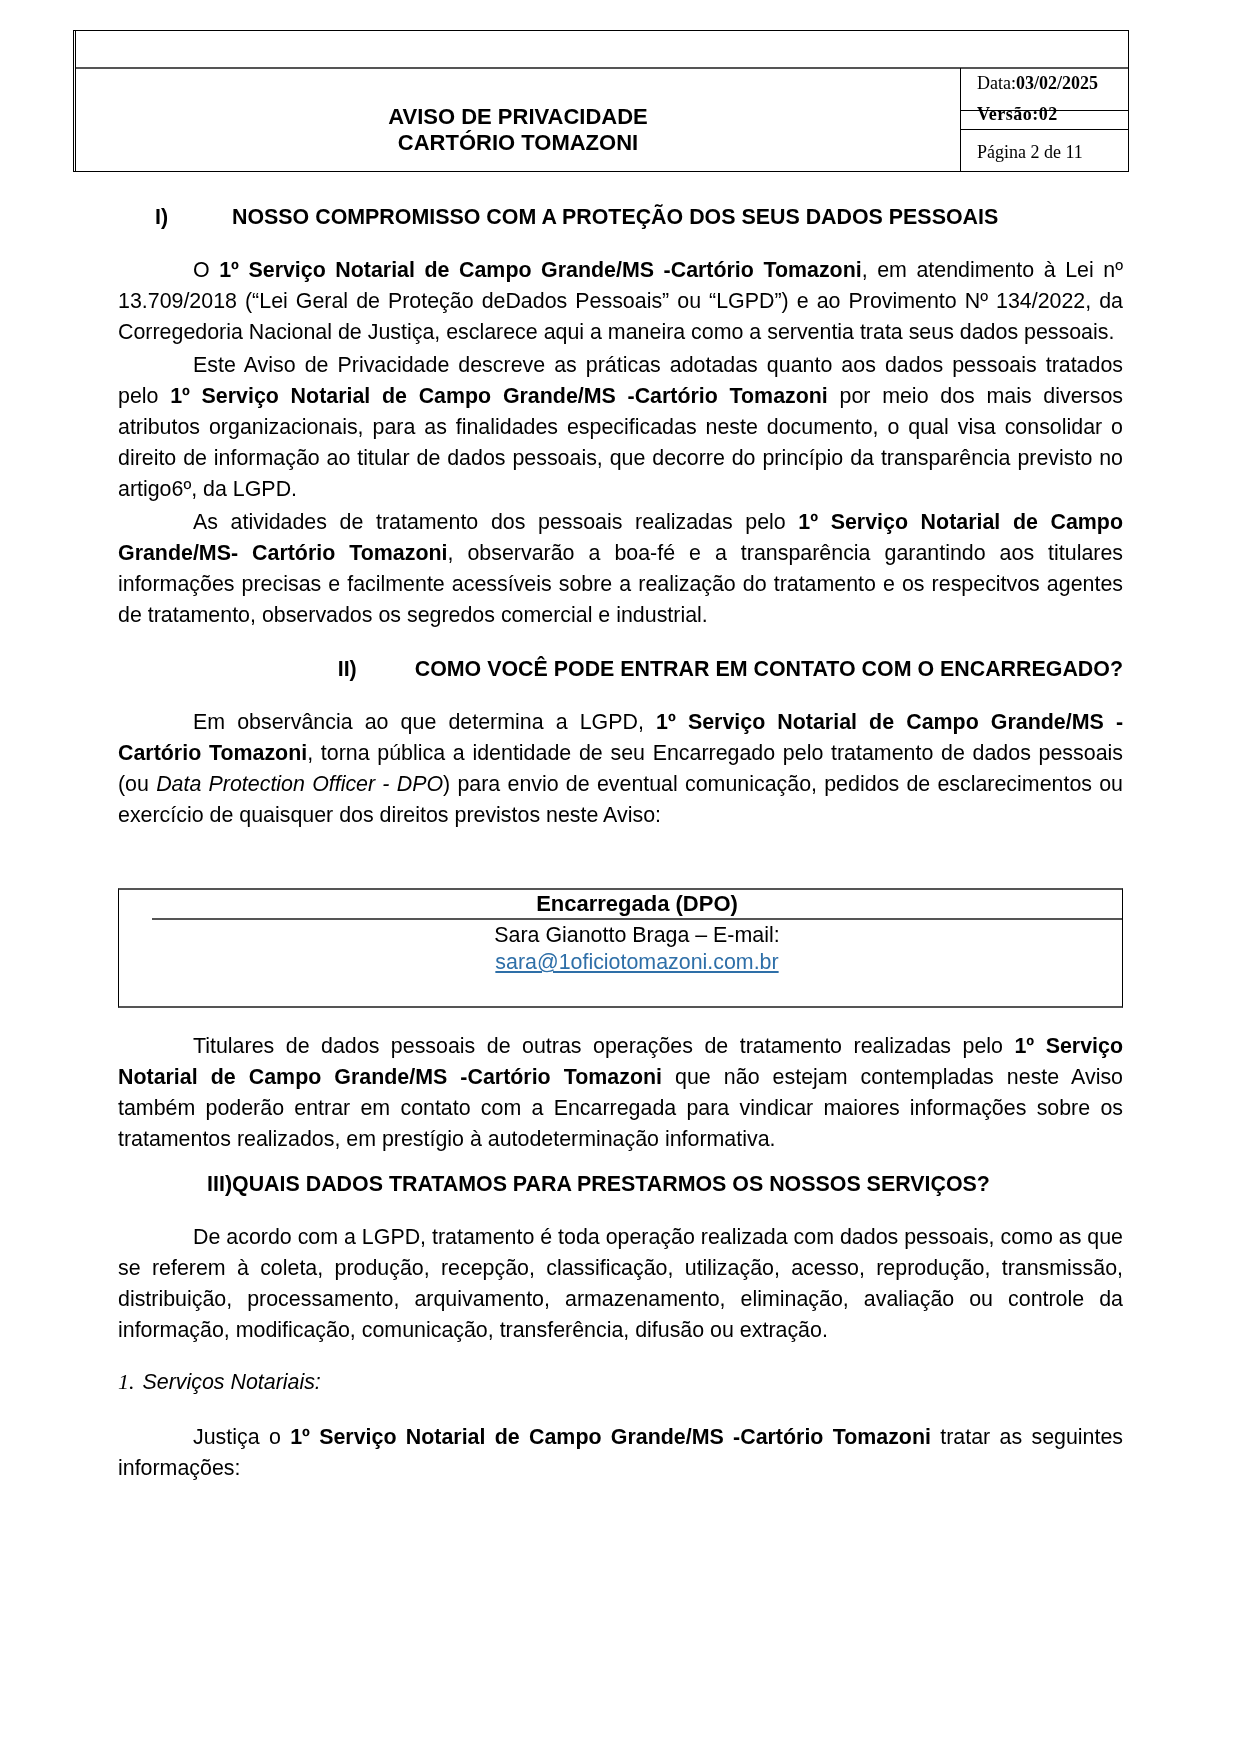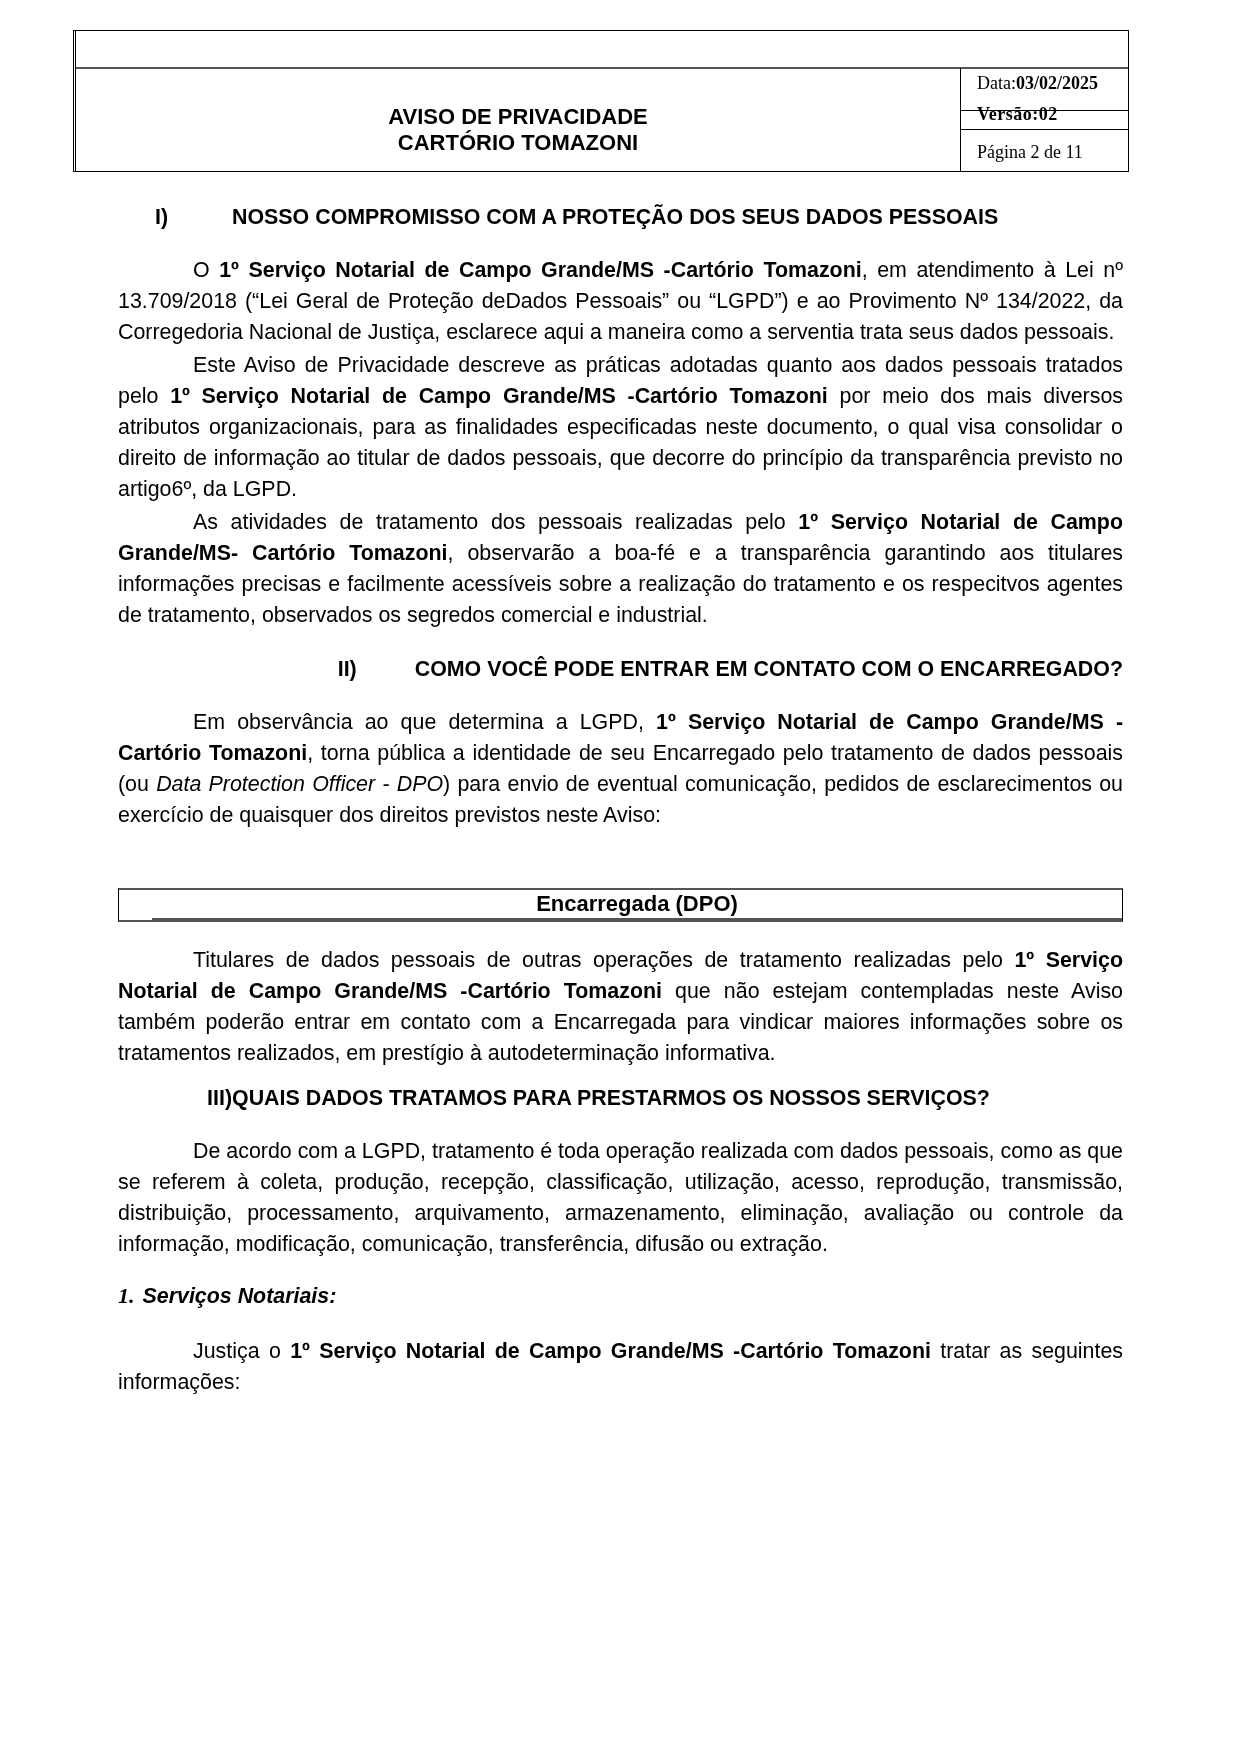--- a/index.html
+++ b/index.html
@@ -22,21 +22,21 @@
   .section-h { font-weight: bold; font-size: 21.4px; line-height: 31px; display: flex; margin: 0; }
   .section-h .num { width: 77px; padding-left: 37px; flex: none; }
   .p { text-align: justify; margin: 0; }
   .p .ind { display: inline-block; width: 75px; }
   .it { font-style: italic; }
 
   .dpo { border: 1px solid #000; border-top: 2px solid #555; border-bottom: 2px solid #555; text-align: center; }
   .dpo-head { font-weight: bold; border-bottom: 2px solid #555; line-height: 28px; font-size: 22px; }
   .dpo-body { height: 84px; line-height: 27px; padding-top: 2px; }
   .dpo-email { color: #2e6fa8; text-decoration: underline; }
-  .subh { font-style: italic; font-weight: bold; }
+  .subh { font-style: italic; }
   .subh .n { font-family: "Liberation Serif", serif; font-size: 22px; font-style: italic; margin-right: 8px; }
 </style>
 </head>
 <body>
 
 <div class="hdr">
   <div class="hdr-top"></div>
   <div class="hdr-title">
     <div class="t" style="top:36px;">AVISO DE PRIVACIDADE</div>
     <div class="t" style="top:62px;">CARTÓRIO TOMAZONI</div>
@@ -59,20 +59,24 @@
   <p class="p" style="margin-top:2px;"><span class="ind"></span><span>As atividades de tratamento dos pessoais realizadas pelo  </span><span class="b">1º Serviço Notarial de Campo Grande/MS- Cartório Tomazoni</span><span>, observarão a boa-fé e a transparência garantindo aos titulares informações precisas e facilmente acessíveis sobre a realização do tratamento e os respecitvos agentes de tratamento, observados os segredos comercial e industrial.</span></p>
 
   <div class="section-h" style="margin-top:23px;justify-content:flex-end;">
     <span class="num">II)</span>
     <span>COMO VOCÊ PODE ENTRAR EM CONTATO COM O ENCARREGADO?</span>
   </div>
   <p class="p" style="margin-top:22px;"><span class="ind"></span><span>Em observância ao que determina a LGPD, </span><span class="b">1º Serviço Notarial de Campo Grande/MS -Cartório Tomazoni</span><span>, torna pública a identidade de seu Encarregado pelo tratamento de dados pessoais (ou </span><span class="it">Data Protection Officer - DPO</span><span>) para envio de eventual comunicação, pedidos de esclarecimentos ou exercício de quaisquer dos direitos previstos neste Aviso:</span></p>
 
   <div class="dpo" style="margin-top:57px;padding-left:33px;">
     <div class="dpo-head">Encarregada (DPO)</div>
+    <div class="dpo-body">
+      <div>Sara Gianotto Braga – E-mail:</div>
+      <a class="dpo-email">sara@1oficiotomazoni.com.br</a>
+    </div>
   </div>
 
   <p class="p" style="margin-top:23px;"><span class="ind"></span><span>Titulares de dados pessoais de outras operações de tratamento realizadas pelo </span><span class="b">1º Serviço Notarial de Campo Grande/MS -Cartório Tomazoni</span><span> que não estejam contempladas neste Aviso também poderão entrar em contato com a Encarregada  para vindicar maiores informações sobre os tratamentos  realizados, em prestígio à autodeterminação informativa.</span></p>
 
   <div class="section-h" style="margin-top:14px;text-align:right;">
     <span class="num">III)</span>
     <span>QUAIS DADOS TRATAMOS PARA PRESTARMOS OS NOSSOS SERVIÇOS?</span>
   </div>
   <p class="p" style="margin-top:22px;"><span class="ind"></span><span>De acordo com a LGPD, tratamento é toda operação realizada com dados pessoais, como as que se referem à coleta, produção, recepção, classificação, utilização, acesso, reprodução, transmissão, distribuição, processamento, arquivamento, armazenamento, eliminação, avaliação ou controle da informação, modificação, comunicação, transferência, difusão ou extração.</span></p>
 

